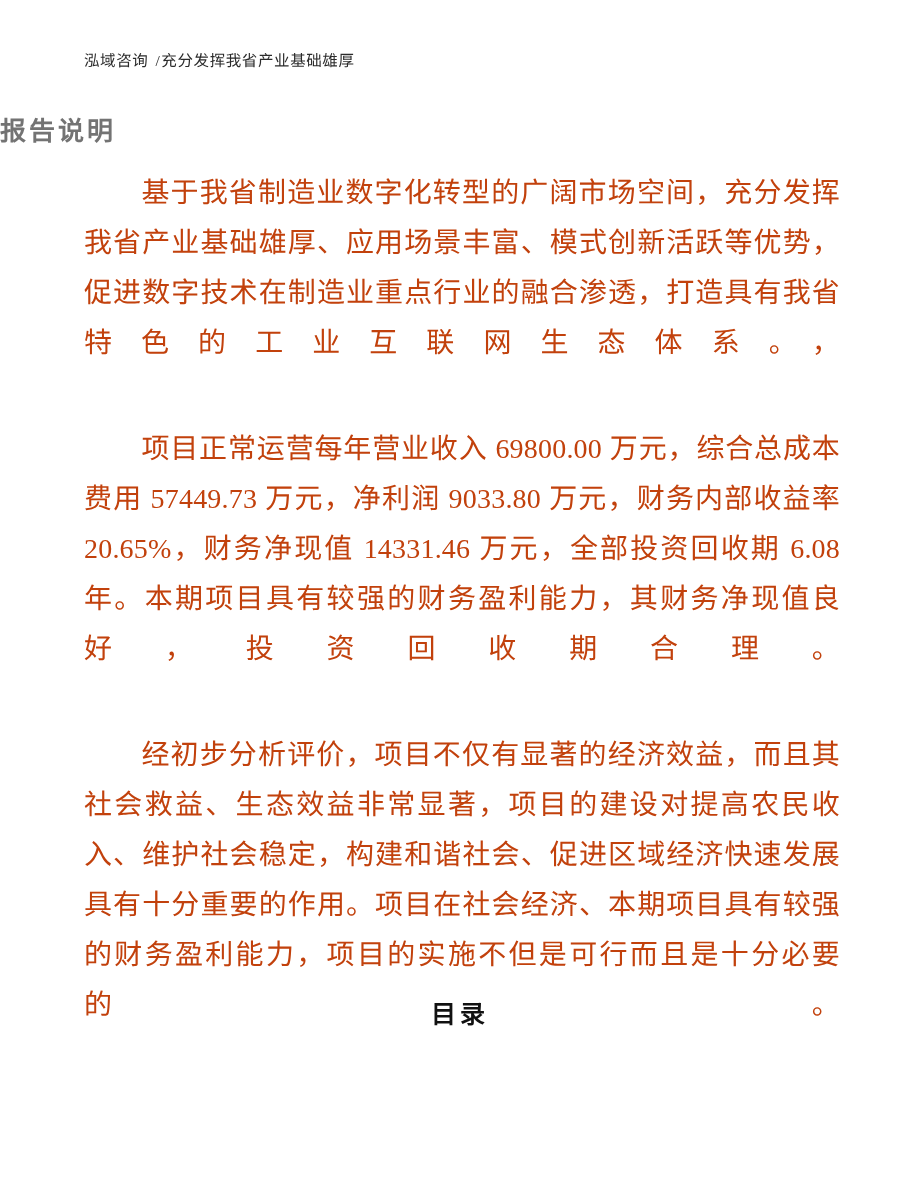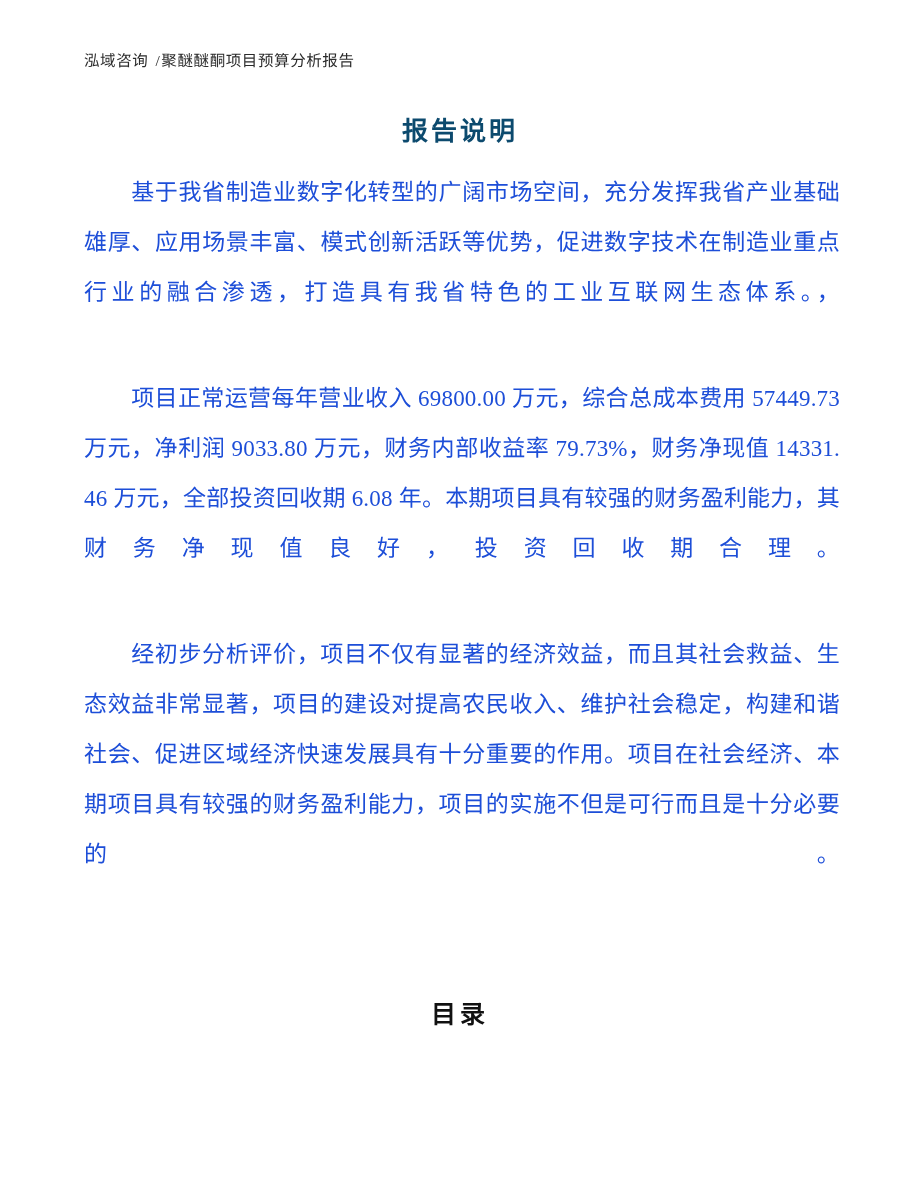--- a/index.html
+++ b/index.html
@@ -46,45 +46,44 @@
   .doc-header .hdr-title {
     display: inline-block;
   }
 
   
   .section-title {
     position: absolute;
     top: 112px;
     left: 0;
     width: 100%;
-    text-align: center;
     font-size: 26px;
     font-weight: bold;
     letter-spacing: 3px;
     line-height: 40px;
-    color: #0c4a6e;
+    color: #737373;
   }
 
   
   .body-area {
     position: absolute;
     top: 168px;
     left: 84px;
     width: 756px;
   }
 
   .para {
-    font-size: 23px;
+    font-size: 28px;
     line-height: 50px;
     text-align: justify;
     text-justify: inter-ideograph;
     text-indent: 2.05em;
     letter-spacing: 0.2px;
     margin: 0 0 0 0;
-    color: #1d4ed8;
+    color: #c2410c;
     word-break: break-all;
   }
   .para + .para {
     margin-top: 6px;
   }
 
   
   .para:after {
     content: "";
     display: inline-block;
@@ -106,26 +105,26 @@
   }
 </style>
 </head>
 <body>
 
 <div class="page">
 
   <div class="doc-header">
     <span class="hdr-org">泓域咨询</span>
     <span class="hdr-sep">/</span>
-    <span class="hdr-title">聚醚醚酮项目预算分析报告</span>
+    <span class="hdr-title">充分发挥我省产业基础雄厚</span>
   </div>
 
   <div class="section-title">报告说明</div>
 
   <div class="body-area">
     <p class="para">基于我省制造业数字化转型的广阔市场空间，充分发挥我省产业基础雄厚、应用场景丰富、模式创新活跃等优势，促进数字技术在制造业重点行业的融合渗透，打造具有我省特色的工业互联网生态体系。，</p>
-    <p class="para">项目正常运营每年营业收入 69800.00 万元，综合总成本费用 57449.73 万元，净利润 9033.80 万元，财务内部收益率 79.73%，财务净现值 14331.46 万元，全部投资回收期 6.08 年。本期项目具有较强的财务盈利能力，其财务净现值良好，投资回收期合理。</p>
+    <p class="para">项目正常运营每年营业收入 69800.00 万元，综合总成本费用 57449.73 万元，净利润 9033.80 万元，财务内部收益率 20.65%，财务净现值 14331.46 万元，全部投资回收期 6.08 年。本期项目具有较强的财务盈利能力，其财务净现值良好，投资回收期合理。</p>
     <p class="para">经初步分析评价，项目不仅有显著的经济效益，而且其社会救益、生态效益非常显著，项目的建设对提高农民收入、维护社会稳定，构建和谐社会、促进区域经济快速发展具有十分重要的作用。项目在社会经济、本期项目具有较强的财务盈利能力，项目的实施不但是可行而且是十分必要的。</p>
   </div>
 
   <div class="toc-title">目录</div>
 
 </div>
 
 </body></html>

